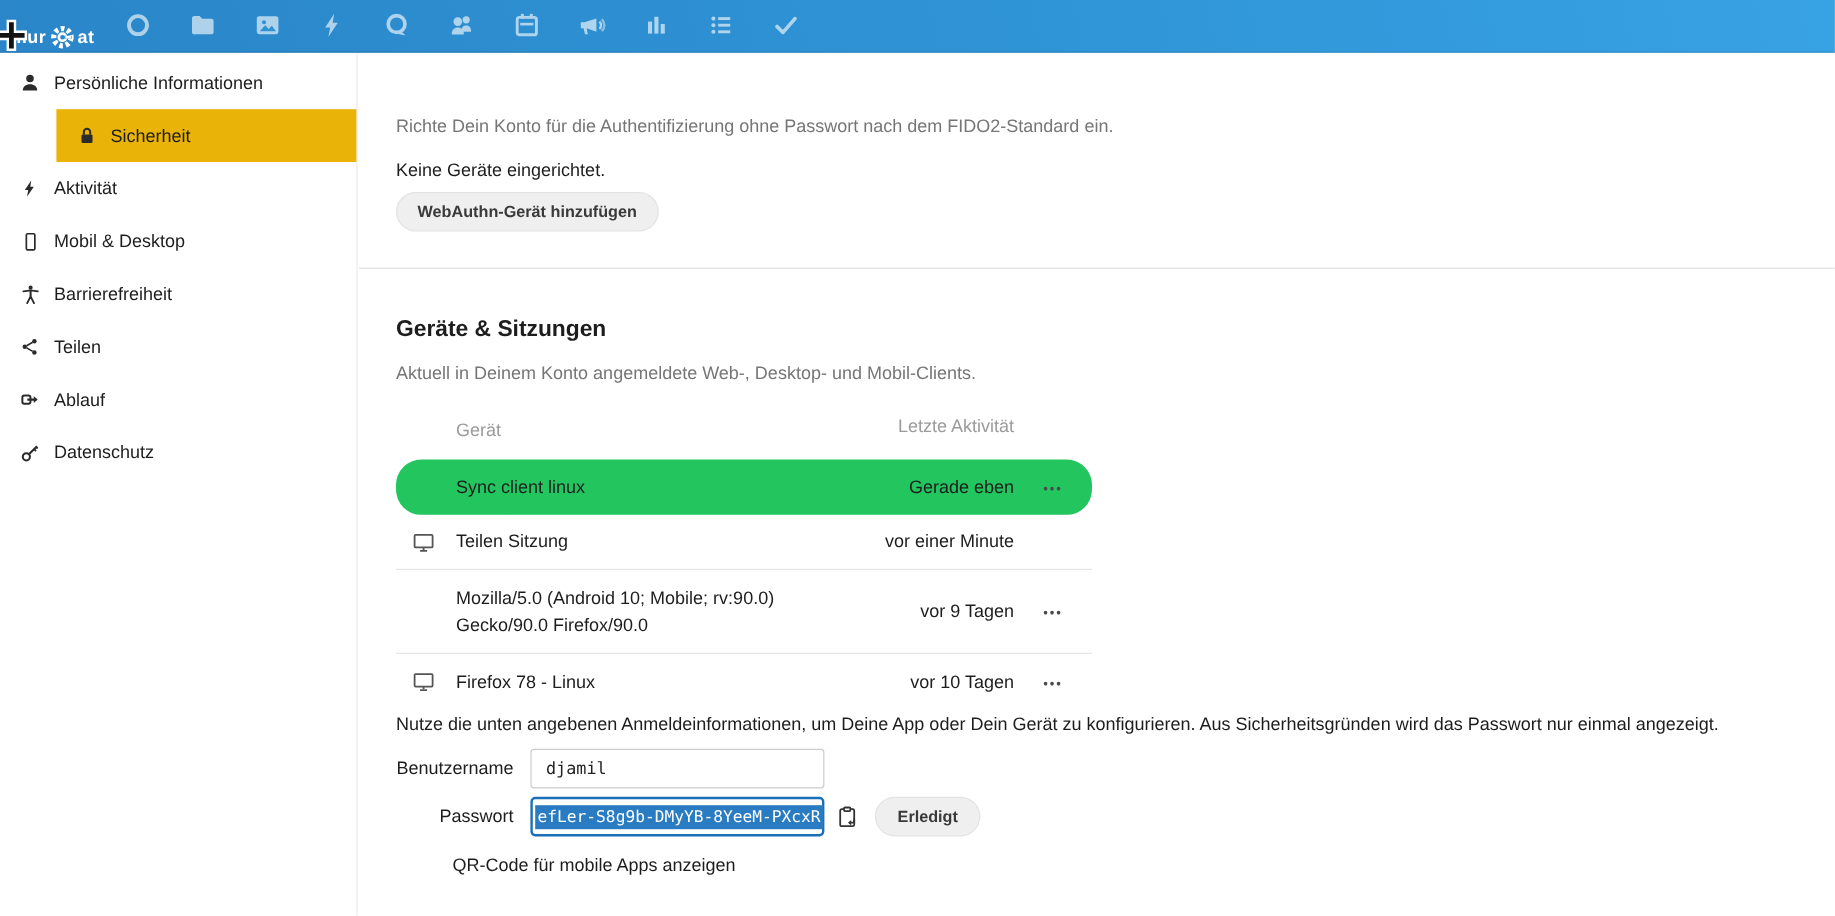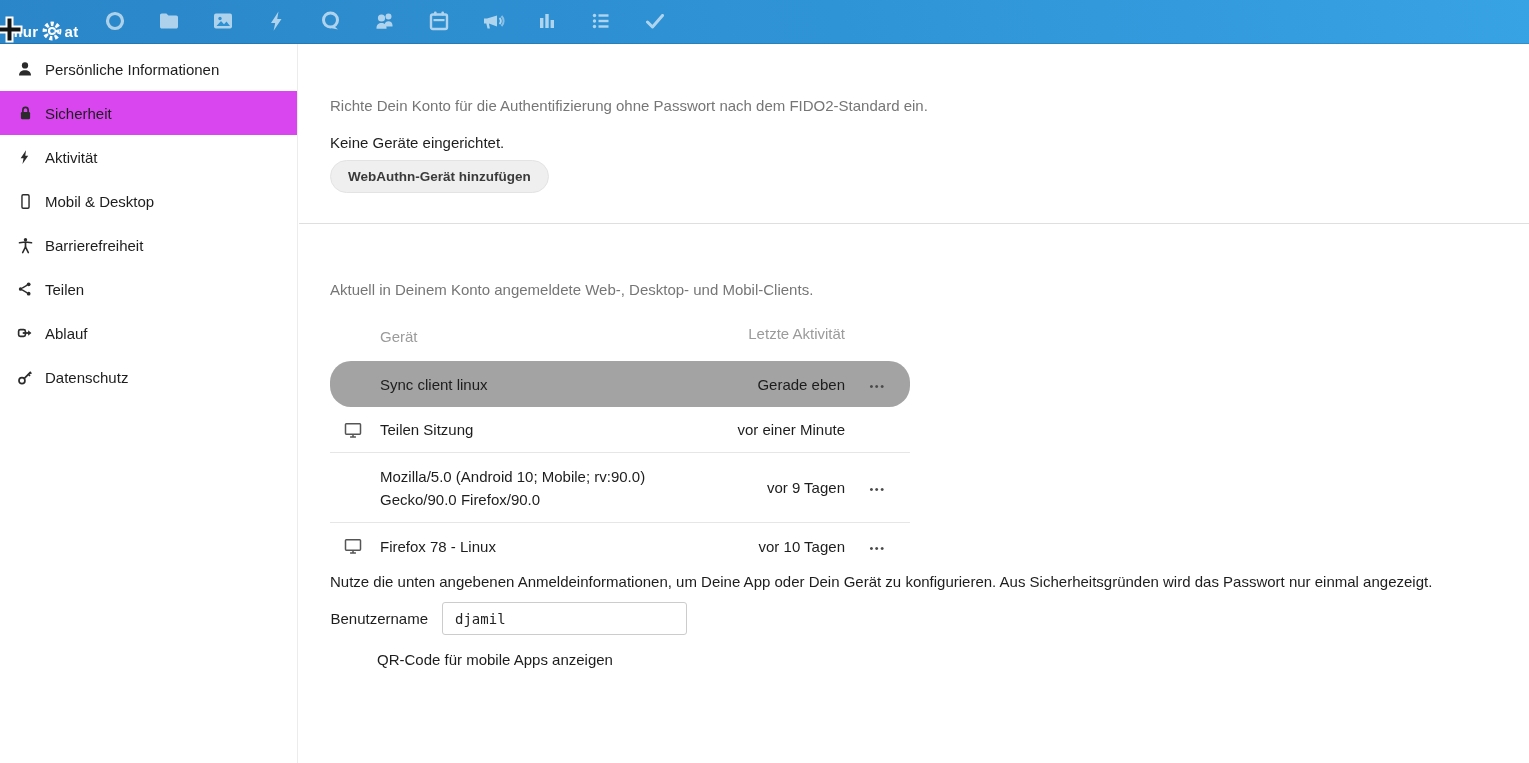--- a/index.html
+++ b/index.html
@@ -17,21 +17,21 @@
   .app-btn { width:54px; height:44px; display:flex; align-items:center; justify-content:center; }
   .app-btn svg { opacity:.62; }
 
   
   .cursor { position:absolute; left:-3px; top:13px; z-index:50; pointer-events:none; }
 
   
   .sidebar { position:absolute; left:0; top:44px; bottom:0; width:298px; background:#fff;
     border-right:1px solid #ececec; padding-top:3px; }
   .side-item { height:44px; display:flex; align-items:center; padding-left:15px; font-size:15px; color:#1d1d1d; }
-  .side-item.active { background:#d946ef; }
+  .side-item.active { background:#eab308;margin-left:47px; }
   .side-item .ic { width:20px; height:20px; display:flex; align-items:center; justify-content:center; margin-right:10px; }
 
   
   .main { position:absolute; left:299px; top:44px; right:0; bottom:0; background:#fff; overflow:hidden; }
   .sec1 { padding:36px 31px 30px 31px; }
   .sec2 { padding:40px 31px 0 31px; }
   .divider { border-top:1px solid #dfdfdf; width:100%; }
   h2.sec-title { font-size:19px; font-weight:bold; color:#1d1d1d; line-height:22px; }
   .sec-desc { margin-top:17px; font-size:15px; color:#767676; }
   .empty-state { margin-top:20px; font-size:15px; color:#1d1d1d; }
@@ -40,21 +40,21 @@
     font-family:inherit; cursor:pointer; }
 
   
   .dev-table { margin-top:27px; width:580px; }
   .t-head { height:36px; display:flex; align-items:flex-start; color:#9b9b9b; font-size:15px; }
   .t-row { display:flex; align-items:center; font-size:15px; }
   .col-ic { width:50px; display:flex; align-items:center; justify-content:flex-start; padding-left:13px; }
   .col-name { width:330px; line-height:23px; }
   .col-act { width:135px; text-align:right; }
   .col-menu { width:65px; text-align:center; }
-  .r1 { height:46px; background:#a3a3a3;border-radius:21px; }
+  .r1 { height:46px; background:#22c55e;border-radius:21px; }
   .r2 { height:46px; border-bottom:1px solid #e6e6e6; }
   .r3 { height:70px; border-bottom:1px solid #e6e6e6; }
   .r4 { height:46px; }
   .dots { display:inline-block; font-size:11px; letter-spacing:1.5px; color:#4a4a4a; cursor:pointer; }
 
   .note { margin-top:4px; font-size:15px; color:#1d1d1d; }
 
   
   .cred-form { margin-top:12px; }
   .f-row { display:flex; align-items:center; margin-bottom:7px; }
@@ -256,20 +256,21 @@
 
   <div class="sec1">
     <div class="sec-desc">Richte Dein Konto für die Authentifizierung ohne Passwort nach dem FIDO2-Standard ein.</div>
     <div class="empty-state">Keine Geräte eingerichtet.</div>
     <button class="pill-btn">WebAuthn-Gerät hinzufügen</button>
   </div>
 
   <div class="divider"></div>
 
   <div class="sec2">
+    <h2 class="sec-title">Geräte &amp; Sitzungen</h2>
     <div class="sec-desc">Aktuell in Deinem Konto angemeldete Web-, Desktop- und Mobil-Clients.</div>
 
     <div class="dev-table">
       <div class="t-head">
         <div class="col-ic"></div>
         <div class="col-name">Gerät</div>
         <div class="col-act">Letzte Aktivität</div>
         <div class="col-menu"></div>
       </div>
 
@@ -312,16 +313,31 @@
       </div>
     </div>
 
     <div class="note">Nutze die unten angebenen Anmeldeinformationen, um Deine App oder Dein Gerät zu konfigurieren. Aus Sicherheitsgründen wird das Passwort nur einmal angezeigt.</div>
 
     <div class="cred-form">
       <div class="f-row">
         <label class="f-label">Benutzername</label>
         <input class="txt-input" type="text" readonly="" value="djamil" style="">
       </div>
+      <div class="f-row">
+        <label class="f-label">Passwort</label>
+        <div class="pw-box">
+          <span>efLer-S8g9b-DMyYB-8YeeM-PXcxR</span>
+        </div>
+        <span class="copy-btn">
+          <svg width="20" height="20" viewBox="0 0 24 24">
+              <rect x="5" y="4" width="14" height="17" rx="1.5" fill="none" stroke="#333" stroke-width="1.8"></rect>
+              <rect x="8.8" y="2.3" width="6.4" height="3.6" rx="1" fill="#fff" stroke="#333" stroke-width="1.8"></rect>
+              <path d="M19 13.5v4h-5" fill="none" stroke="#333" stroke-width="1.8"></path>
+              <path d="M16 14.8l-3.2 2.7 3.2 2.7z" fill="#333"></path>
+            </svg>
+        </span>
+        <button class="done-btn">Erledigt</button>
+      </div>
       <span class="qr-link">QR-Code für mobile Apps anzeigen</span>
     </div>
   </div>
 </div>
 
 </body></html>

